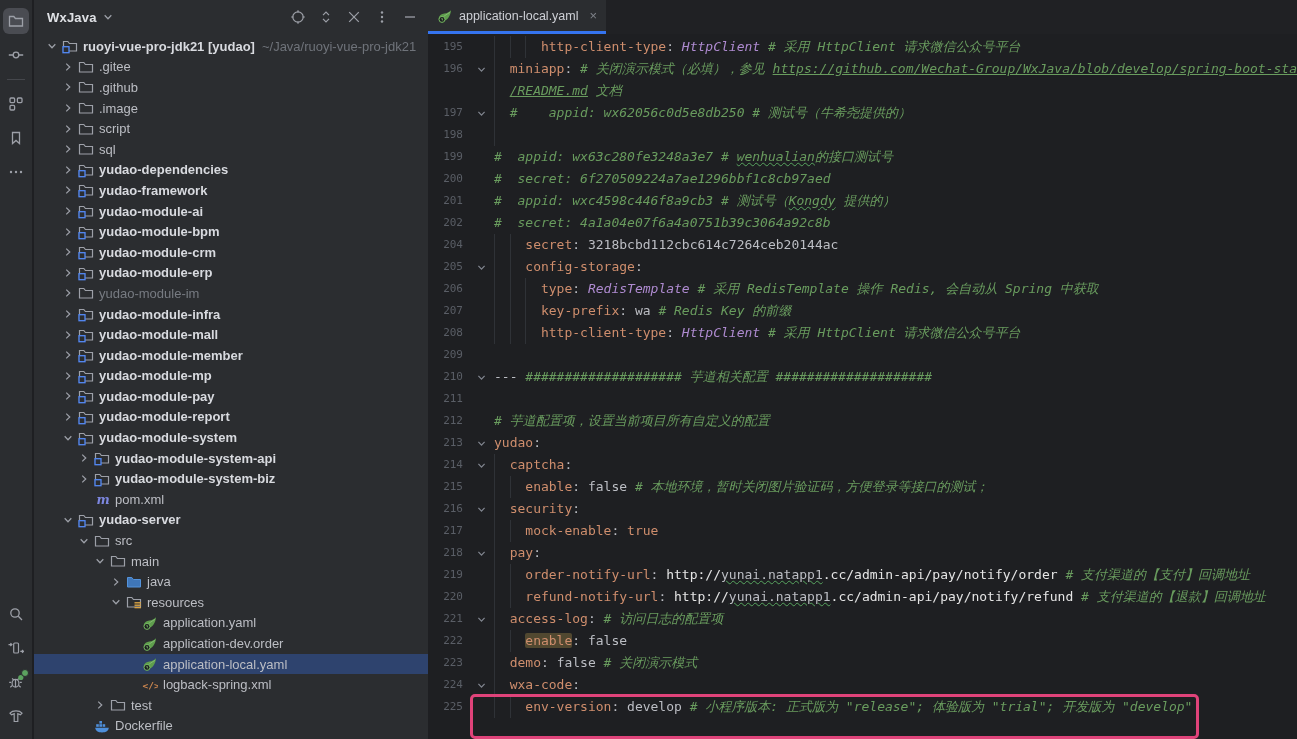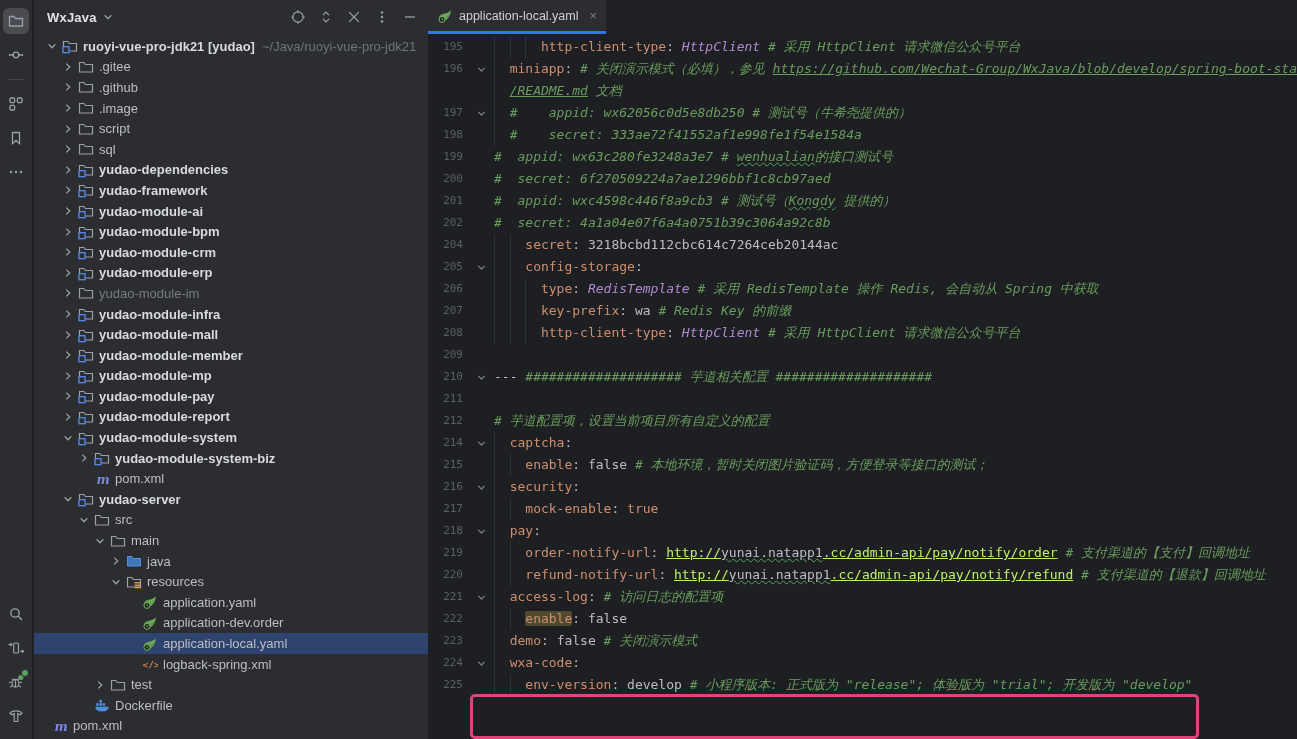--- a/index.html
+++ b/index.html
@@ -49,21 +49,21 @@
   .gnum{flex:0 0 40px;text-align:right;color:#5A5E66;font-size:11px;padding-right:5px;box-sizing:border-box;}
   .gfold{flex:0 0 26px;display:flex;justify-content:center;align-items:center;}
   .ctext{position:relative;flex:1;white-space:pre;overflow:hidden;}
   .guide{position:absolute;top:0;bottom:0;width:1px;background:#2F3237;}
   .k{color:#CF8E6D;}
   .p,.v{color:#BCBEC4;}
   .e{color:#AF8BD1;font-style:italic;}
   .c{color:#699C5E;font-style:italic;}
   .cl{color:#699C5E;font-style:italic;text-decoration:underline;}
   .ct{color:#699C5E;font-style:italic;text-decoration:underline wavy #57A45F;text-decoration-thickness:1px;}
-  .u{color:#bef264;text-decoration:underline;}
+  .u{color:#e5e5e5;}
   .ut{color:#BCBEC4;text-decoration:underline wavy #57A45F;text-decoration-thickness:1px;}
   .b{color:#CF8E6D;}
   .kh{color:#CF8E6D;background:#514830;border-radius:2px;}
   .annotation-box{position:absolute;border:3px solid #E0437A;border-radius:5px;
                   pointer-events:none;z-index:5;box-sizing:border-box;}
 </style>
 </head>
 <body>
 
 <div class="app">
@@ -509,20 +509,35 @@
             <svg width="14" height="14" viewBox="0 0 16 16">
               <path d="M6 4.2 L10 8 L6 11.8" stroke="#9DA0A8" stroke-width="1.4" fill="none"></path>
             </svg>
           </span>
           <span class="t-icon">
             <svg width="16" height="16" viewBox="0 0 16 16">
               <path d="M1.5 13 V3.5 h4.3 l1.6 2 h7.1 V13 Z" stroke="#9DA0A8" stroke-width="1.2" fill="none"></path>
               <rect x="1" y="8.7" width="6" height="6" fill="#2B2D30" stroke="#548AF7" stroke-width="1.3"></rect>
             </svg>
           </span>
+          <span class="t-label bold">yudao-module-system-api</span>
+        </div>
+        <div class="tree-row">
+          <span class="t-ind" style="width: 42px;"></span>
+          <span class="t-chev">
+            <svg width="14" height="14" viewBox="0 0 16 16">
+              <path d="M6 4.2 L10 8 L6 11.8" stroke="#9DA0A8" stroke-width="1.4" fill="none"></path>
+            </svg>
+          </span>
+          <span class="t-icon">
+            <svg width="16" height="16" viewBox="0 0 16 16">
+              <path d="M1.5 13 V3.5 h4.3 l1.6 2 h7.1 V13 Z" stroke="#9DA0A8" stroke-width="1.2" fill="none"></path>
+              <rect x="1" y="8.7" width="6" height="6" fill="#2B2D30" stroke="#548AF7" stroke-width="1.3"></rect>
+            </svg>
+          </span>
           <span class="t-label bold">yudao-module-system-biz</span>
         </div>
         <div class="tree-row">
           <span class="t-ind" style="width: 42px;"></span>
           <span class="t-chev"></span>
           <span class="t-icon">
             <svg width="16" height="16" viewBox="0 0 16 16">
               <text x="2.5" y="12.5" font-size="12.5" font-style="italic" font-weight="bold" font-family="DejaVu Serif, serif" fill="#7D87E0">m</text>
             </svg>
           </span>
@@ -735,21 +750,21 @@
           <span class="gfold">
             <svg width="13" height="13" viewBox="0 0 16 16">
               <path d="M4.2 6 L8 10 L11.8 6" stroke="#80858F" stroke-width="1.5" fill="none"></path>
             </svg>
           </span>
           <span class="ctext"><span class="guide" style="left: 0ch;"></span><span class="p">  </span><span class="c">#    appid: wx62056c0d5e8db250 # 测试号（牛希尧提供的）</span></span>
         </div>
         <div class="crow">
           <span class="gnum">198</span>
           <span class="gfold"></span>
-          <span class="ctext"><span class="guide" style="left: 0ch;"></span><span class="p">  </span><span class="c">#    secret: 333ae72f41552af1e998fe1f54e1584a</span></span>
+          <span class="ctext"><span class="guide" style="left: 0ch;"></span><span class="p">  </span></span>
         </div>
         <div class="crow">
           <span class="gnum">199</span>
           <span class="gfold"></span>
           <span class="ctext"><span class="c">#  appid: wx63c280fe3248a3e7 # </span><span class="ct">wenhualian</span><span class="c">的接口测试号</span></span>
         </div>
         <div class="crow">
           <span class="gnum">200</span>
           <span class="gfold"></span>
           <span class="ctext"><span class="c">#  secret: 6f270509224a7ae1296bbf1c8cb97aed</span></span>
@@ -809,20 +824,29 @@
         </div>
         <div class="crow">
           <span class="gnum">211</span>
           <span class="gfold"></span>
           <span class="ctext"></span>
         </div>
         <div class="crow">
           <span class="gnum">212</span>
           <span class="gfold"></span>
           <span class="ctext"><span class="c"># 芋道配置项，设置当前项目所有自定义的配置</span></span>
+        </div>
+        <div class="crow">
+          <span class="gnum">213</span>
+          <span class="gfold">
+            <svg width="13" height="13" viewBox="0 0 16 16">
+              <path d="M4.2 6 L8 10 L11.8 6" stroke="#80858F" stroke-width="1.5" fill="none"></path>
+            </svg>
+          </span>
+          <span class="ctext"><span class="k">yudao</span><span class="p">:</span></span>
         </div>
         <div class="crow">
           <span class="gnum">214</span>
           <span class="gfold">
             <svg width="13" height="13" viewBox="0 0 16 16">
               <path d="M4.2 6 L8 10 L11.8 6" stroke="#80858F" stroke-width="1.5" fill="none"></path>
             </svg>
           </span>
           <span class="ctext"><span class="guide" style="left: 0ch;"></span><span class="p">  </span><span class="k">captcha</span><span class="p">:</span></span>
         </div>

